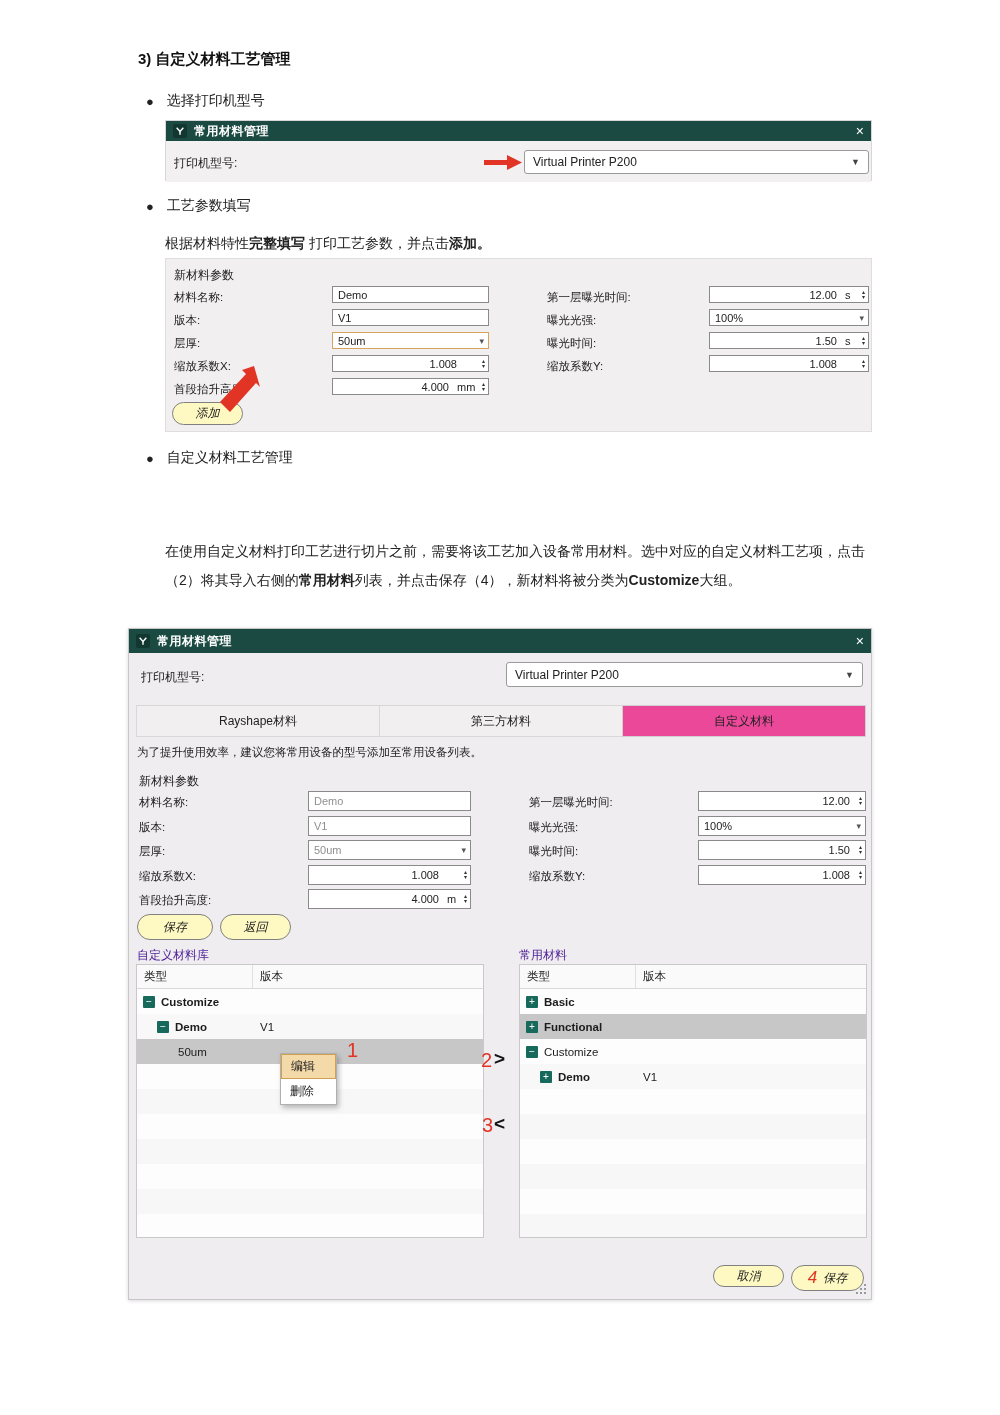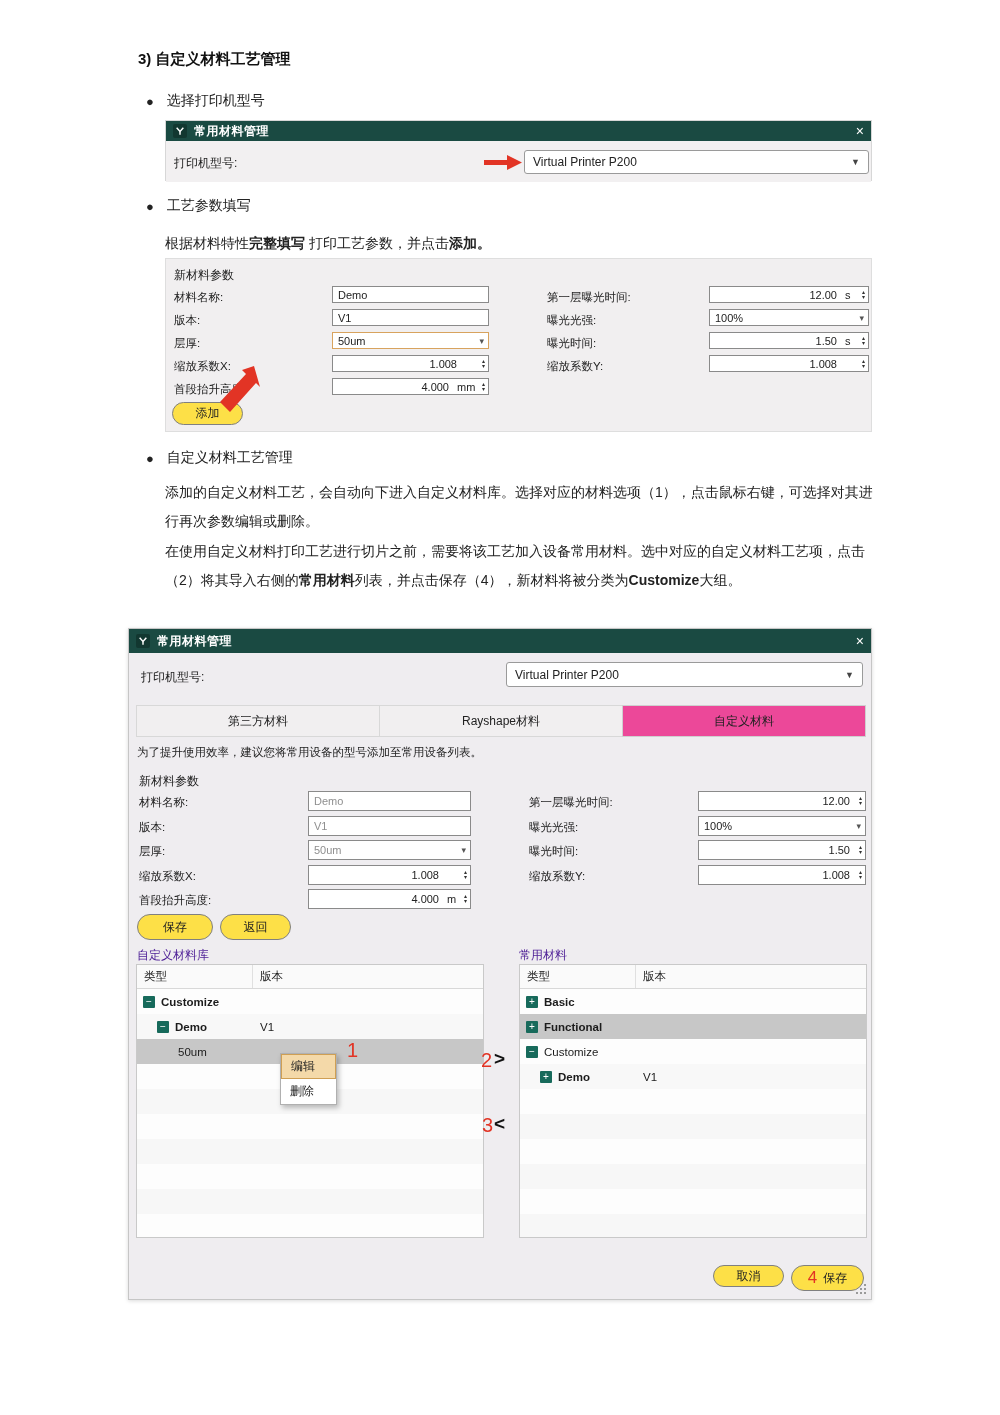--- a/index.html
+++ b/index.html
@@ -27,21 +27,21 @@
   .frm-label { position:absolute; font-size:11.5px; color:#222; }
   .inp { position:absolute; background:#fff; border:1px solid #8a8a8a; display:flex; align-items:center; font-size:11px; color:#222; }
   .inp .val-l { flex:1; text-align:left; padding-left:5px; overflow:hidden; white-space:nowrap; }
   .inp .val-r { flex:1; text-align:right; padding-right:8px; }
   .inp .unit { width:16px; text-align:left; color:#222; }
   .inp .caret { font-size:9px; color:#555; padding-right:4px; margin-left:auto; }
   .inp .updown { display:flex; flex-direction:column; justify-content:center; line-height:5px; font-size:6px; color:#333; padding:0 3px 0 1px; }
   .inp.gray .val-l { color:#8f8f8f; }
   .inp.focus-orange { border-color:#d8a35e; }
 
-  .pill-btn { position:absolute; background:#fde047; border:1px solid #808080; border-radius:13px; display:flex; align-items:center; justify-content:center; font-size:12px; color:#222; }
+  .pill-btn { position:absolute; background:#fef9c3; border:1px solid #808080; border-radius:13px; display:flex; align-items:center; justify-content:center; font-size:12px; color:#222;font-style:italic; }
 
   
   .main-dialog { background:#efedf0; border:1px solid #c6c6c6; box-shadow:0 1px 4px rgba(0,0,0,.15); }
   .tabs { position:absolute; display:flex; }
   .tab { flex:1; height:32px; display:flex; align-items:center; justify-content:center; font-size:12px; color:#222; background:#f1eff0; border:1px solid #d8d8d8; border-right:none; }
   .tab:last-child { border-right:1px solid #d8d8d8; }
   .tab.active { background:#ec4899; border-color:#cfcfcf; }
 
   .list-panel { position:absolute; background:#fdfdfd; border:1px solid #c9c9c9; }
   .list-head { display:flex; height:24px; background:#fafafa; border-bottom:1px solid #d8d8d8; font-size:11.5px; color:#222; align-items:center; }
@@ -193,21 +193,20 @@
     <svg class="red-arrow" style="left:42px; top:107px;" width="56" height="48" viewBox="0 0 56 48">
       <polygon points="52,0 40,4 44,8 18,36 28,46 54,17 58,21" fill="#e23425" transform="translate(-6,0)"></polygon>
     </svg>
   </div>
 
   <div class="abs bullet-item" style="left:146px; top:449px;">
     <span class="bullet-dot">●</span>
     <span>自定义材料工艺管理</span>
   </div>
 
-  <div class="abs para" style="left:165px; top:478px;">添加的自定义材料工艺，会自动向下进入自定义材料库。选择对应的材料选项（1），点击鼠标右键，可选择对其进行再次参数编辑或删除。</div>
 
   <div class="abs para" style="left:165px; top:537px;"><span>在使用自定义材料打印工艺进行切片之前，需要将该工艺加入设备常用材料。选中对应的自定义材料工艺项，点击（2）将其导入右侧的</span><b>常用材料</b><span>列表，并点击保存（4），新材料将被分类为</span><b>Customize</b><span>大组。</span></div>
 
   <div class="abs main-dialog" style="left:128px; top:628px; width:744px; height:672px;">
 
     <div class="titlebar" style="height:24px;">
       <span class="logo">
         <svg width="10" height="10" viewBox="0 0 12 12">
             <path d="M2 2 L6 6.5 L10 2" stroke="#fff" fill="none" stroke-width="1.7"></path>
             <path d="M6 6.5 L6 10.5" stroke="#fff" stroke-width="1.7"></path>
@@ -217,22 +216,22 @@
       <span class="close">×</span>
     </div>
 
     <span class="frm-label" style="left:12px; top:40px; font-size:12px;">打印机型号:</span>
     <div class="win-select" style="left:377px; top:33px; width:357px; height:25px;">
       <span>Virtual Printer P200</span>
       <span class="caret">▼</span>
     </div>
 
     <div class="tabs" style="left:7px; top:76px; width:730px;">
+      <div class="tab">Rayshape材料</div>
       <div class="tab">第三方材料</div>
-      <div class="tab">Rayshape材料</div>
       <div class="tab active">自定义材料</div>
     </div>
 
     <div class="hint-text" style="left:8px; top:116px;">为了提升使用效率，建议您将常用设备的型号添加至常用设备列表。</div>
 
     <span class="sec-label" style="left:10px; top:144px;">新材料参数</span>
 
     <span class="frm-label" style="left:10px; top:166px;">材料名称:</span>
     <div class="inp gray" style="left:179px; top:162px; width:163px; height:20px;">
         <span class="val-l">Demo</span>

